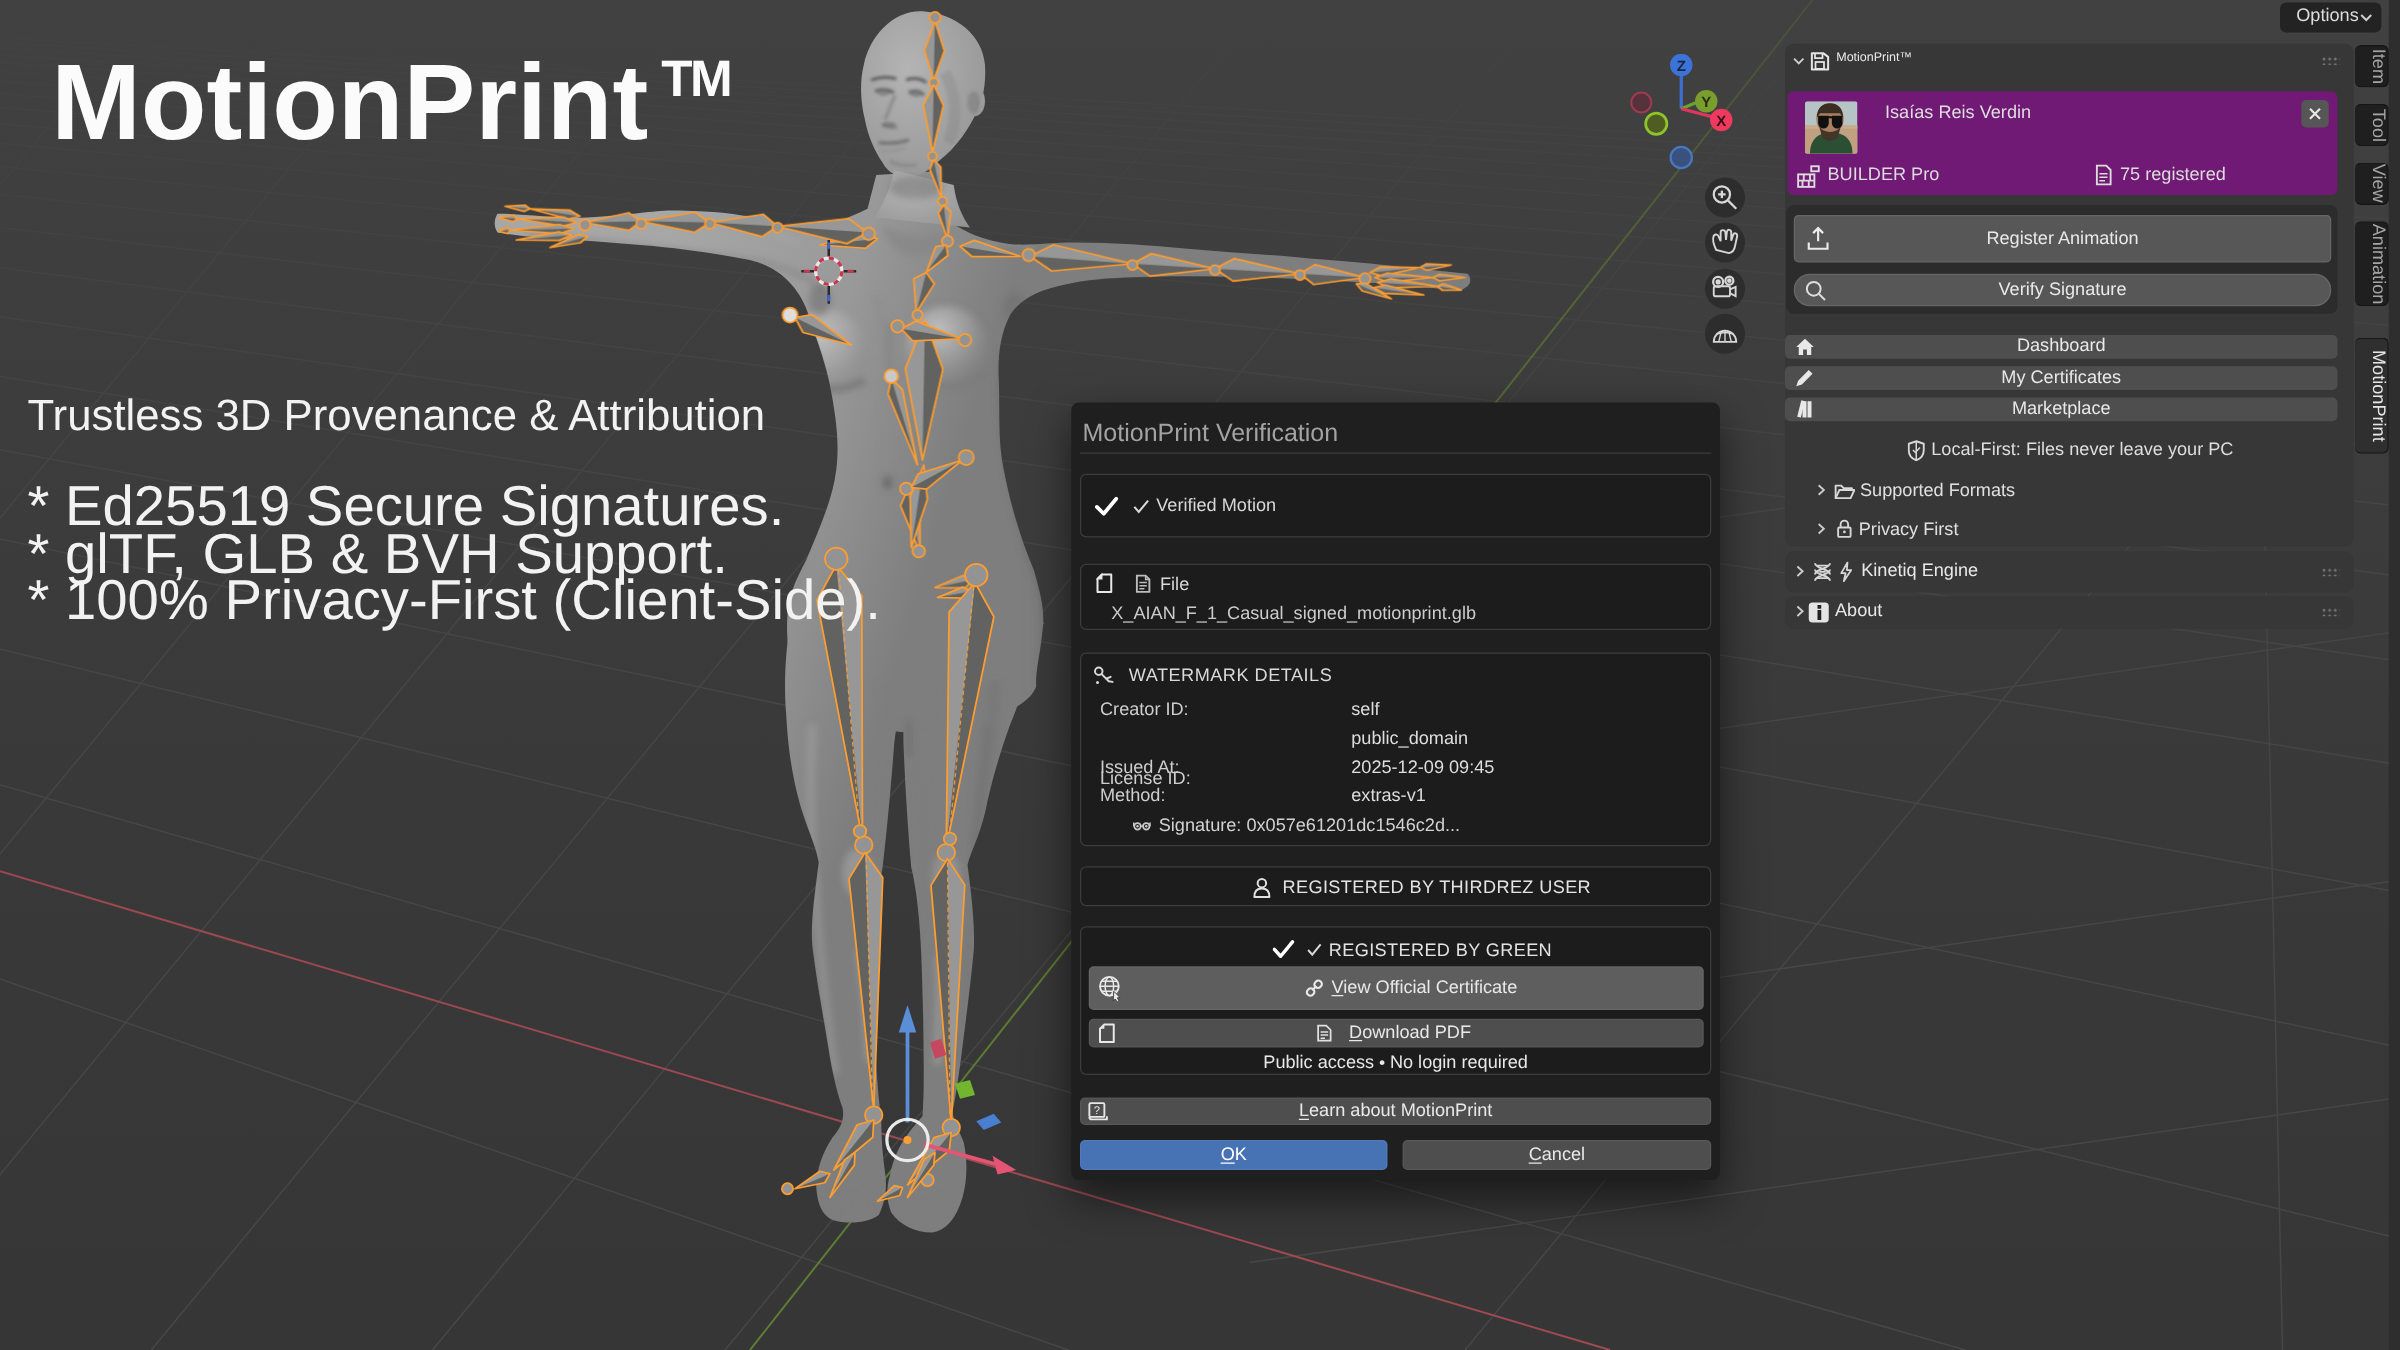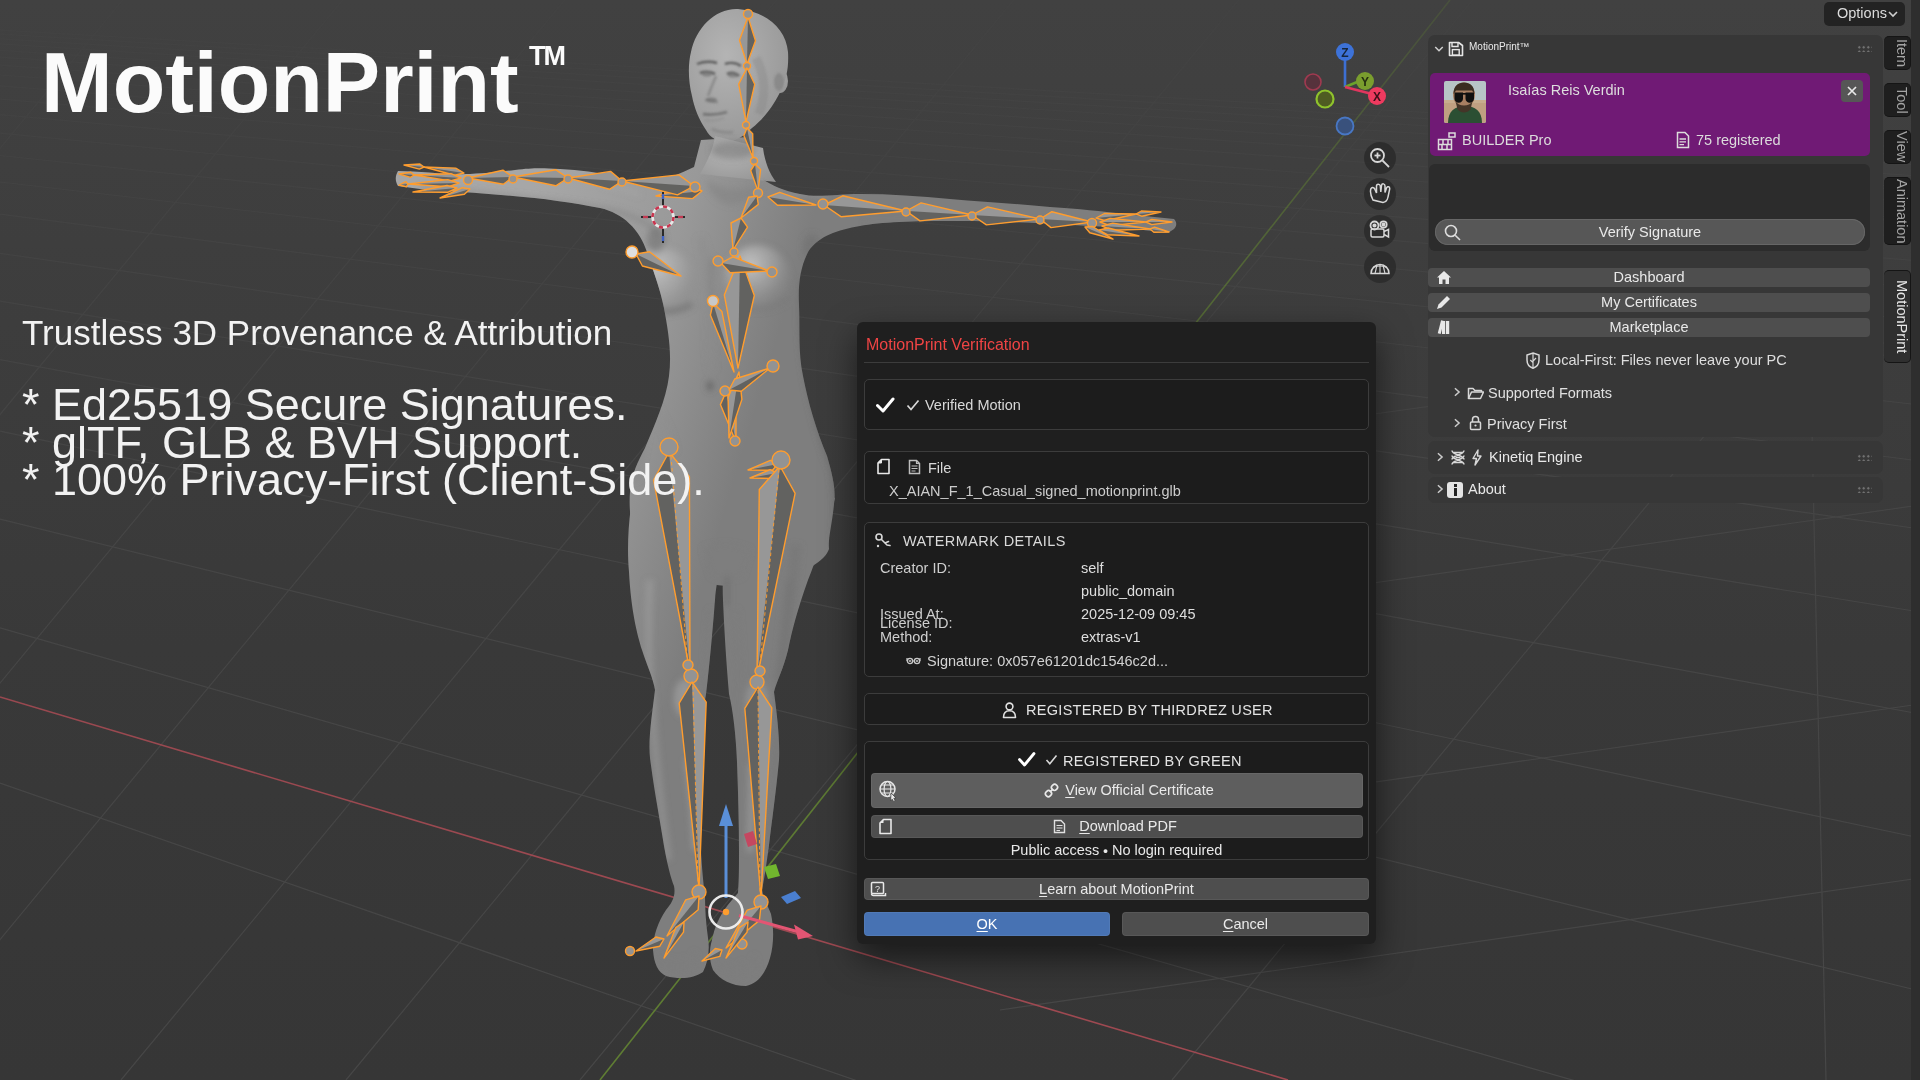--- a/index.html
+++ b/index.html
@@ -1,26 +1,26 @@
 <!DOCTYPE html>
 <html><head>
 <meta charset="utf-8">
 <style>
   html,body{margin:0;padding:0;background:#3b3b3b;width:1920px;height:1080px;overflow:hidden;}
   *{box-sizing:border-box;font-family:"Liberation Sans",sans-serif;}
   #stage{position:relative;width:1920px;height:1080px;background:linear-gradient(180deg,#414141 0%,#3d3d3d 30%,#393939 60%,#363636 100%);overflow:hidden;}
   .abs{position:absolute;}
   #title{left:41px;top:39px;font-size:86px;font-weight:bold;color:#fbfbfb;line-height:1;}
-  #tm{position:absolute;left:488px;top:4px;font-size:27px;font-weight:bold;letter-spacing:-2px;color:#fbfbfb;}
+  #tm{position:absolute;left:488px;top:4px;font-size:41px;font-weight:bold;letter-spacing:-2px;color:#fbfbfb;}
   #subtitle{left:22px;top:313px;font-size:35px;color:#f2f2f2;}
   #bullets{left:22px;top:386px;font-size:45px;color:#f2f2f2;line-height:37.5px;white-space:pre;}
   
   #dlg{left:857px;top:322px;width:519px;height:622px;background:#1f1f1f;border-radius:6px;
        box-shadow:0 14px 34px rgba(0,0,0,.55);font-size:14.5px;color:#d8d8d8;}
-  #dlg .hd{position:absolute;left:9px;top:14px;font-size:16px;color:#ef4444;}
+  #dlg .hd{position:absolute;left:9px;top:14px;font-size:20px;color:#a3a3a3;}
   #dlg .sep{position:absolute;left:7px;right:7px;top:40px;height:1px;background:#3c3c3c;}
   .dbox{position:absolute;left:7px;width:505px;border:1px solid #3c3c3c;border-radius:5px;background:#1c1c1c;}
   .dbtn{position:absolute;border-radius:4px;background:#4e4e4e;color:#e9e9e9;text-align:center;
         box-shadow:inset 0 0 0 1px rgba(255,255,255,0.06);}
   .dbtn span.u, .u{text-decoration:underline;text-underline-offset:2px;}
   .ic{position:absolute;}
   .rowlbl{position:absolute;left:15px;color:#cecece;}
   .rowval{position:absolute;left:216px;color:#dedede;}
   
   #sb{left:1428px;top:0;width:455px;font-size:14.5px;color:#e2e2e2;}
@@ -768,20 +768,27 @@
             </svg>
         <div class="abs" style="left:32px;top:59px;color:#dcdcdc;">BUILDER Pro</div>
         <svg class="abs" style="left:246px;top:58px;" width="14" height="18" viewBox="0 0 14 18">
               <path d="M1.5 1.5 H9 L12.5 5 V16.5 H1.5 Z" fill="none" stroke="#dcdcdc" stroke-width="1.5"></path>
               <path d="M3.5 8 H10 M3.5 10.8 H10 M3.5 13.6 H8" stroke="#dcdcdc" stroke-width="1.3"></path>
             </svg>
         <div class="abs" style="left:266px;top:59px;color:#dcdcdc;">75 registered</div>
       </div>
 
       <div class="abs" style="left:-1px;top:91px;width:441px;height:87px;background:#2c2c2c;border-radius:6px;">
+        <div class="srow" style="left:6px;top:8px;width:430px;height:38px;background:#575757;line-height:38px;box-shadow:inset 0 0 0 1px #666;">
+          <svg class="ic" style="left:10px;top:9px;" width="19" height="20" viewBox="0 0 19 20">
+                <path d="M9.5 1.5 V12 M5.5 5.5 L9.5 1.5 L13.5 5.5" fill="none" stroke="#ececec" stroke-width="1.7"></path>
+                <path d="M2 13 V18 H17 V13" fill="none" stroke="#ececec" stroke-width="1.7"></path>
+              </svg>
+          Register Animation
+        </div>
         <div class="srow" style="left:6px;top:55px;width:430px;height:26px;background:#575757;line-height:26px;border-radius:13px;box-shadow:inset 0 0 0 1px #666;">
           <svg class="ic" style="left:8px;top:4px;" width="19" height="19" viewBox="0 0 19 19">
                 <circle cx="8" cy="8" r="5.5" fill="none" stroke="#dddddd" stroke-width="1.6"></circle>
                 <path d="M12.2 12.2 L17 17" stroke="#dddddd" stroke-width="1.6"></path>
               </svg>
           Verify Signature
         </div>
       </div>
 
       <div class="srow" style="left:-2px;top:194.5px;width:442px;height:19px;line-height:19px;">

